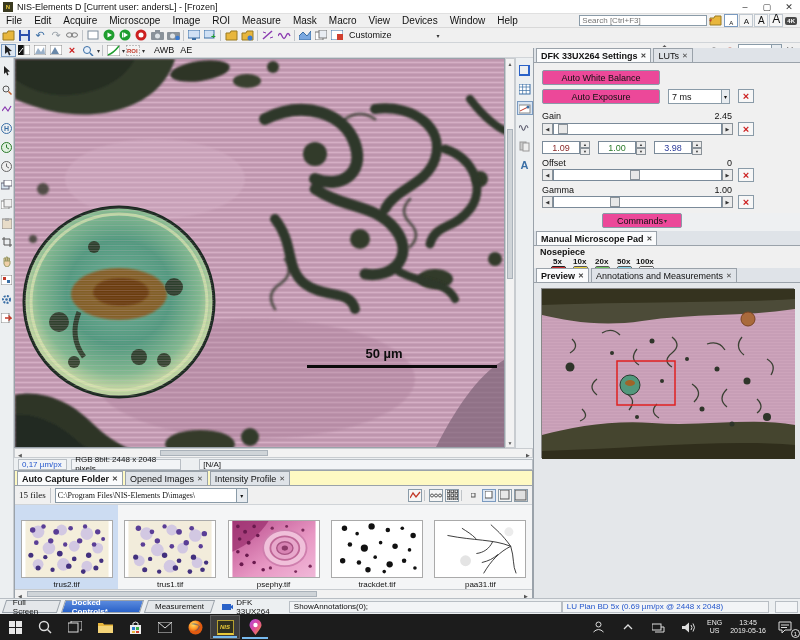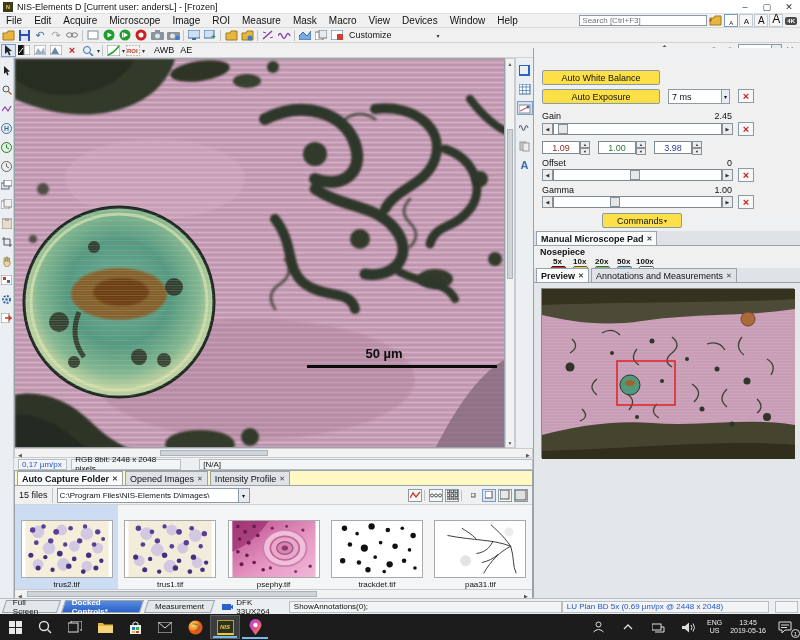--- a/index.html
+++ b/index.html
@@ -47,21 +47,21 @@
   .vthumb { position:absolute; left:1px; top:18%; width:6px; height:150px; background:#cfd4d8; border:1px solid #aab2ba; }
   .sarr { position:absolute; left:0; width:8px; height:9px; font-size:5px; display:flex; align-items:center; justify-content:center; color:#555; }
 
   
   .rpanel { left:533px; top:48px; width:267px; height:550px; background:#eef0f2; border-left:1px solid #9aa2aa; }
   .ptabs { position:absolute; left:0; width:267px; height:15px; background:#dfe3e8; display:flex; align-items:flex-end; border-bottom:1px solid #9aa2aa; }
   .ptab { height:14px; display:flex; align-items:center; padding:0 4px; font-size:9px; border:1px solid #9aa2aa; border-bottom:none; background:#dfe3e8; margin-left:2px; }
   .ptab.active { background:#fafbfc; font-weight:bold; }
   .tclose { font-size:7px; margin-left:3px; color:#444; }
   .pbody { position:absolute; left:0; width:267px; background:#f0f0f0; }
-  .btn3d { background:#fde047; border:1px solid #8a9ba8; border-radius:2px; font-size:9px; display:flex; align-items:center; justify-content:center; }
+  .btn3d { background:#ec4899; border:1px solid #8a9ba8; border-radius:2px; font-size:9px; display:flex; align-items:center; justify-content:center; }
   .redx { width:16px; height:14px; background:#f7f7f7; border:1px solid #8a9ba8; color:#cc2020; font-weight:bold; font-size:11px; display:flex; align-items:center; justify-content:center; line-height:1; }
   .slider { position:absolute; height:12px; }
   .str { position:absolute; left:11px; top:0; height:12px; background:#fff; border:1px solid #7a8a99; }
   .sth { position:absolute; top:1px; width:10px; height:10px; background:#e8e8e8; border:1px solid #8a9299; }
   .sarrbox { position:absolute; top:0; width:11px; height:12px; background:#ececec; border:1px solid #8a9299; font-size:5px; display:flex; align-items:center; justify-content:center; color:#333; }
   .numbox { position:absolute; height:13px; width:38px; background:#fff; border:1px solid #7a8a99; font-size:9px; display:flex; align-items:center; justify-content:center; }
   .spin { position:absolute; width:10px; height:13px; display:flex; flex-direction:column; }
   .spin span { flex:1; background:#ececec; border:1px solid #8a9299; font-size:4px; display:flex; align-items:center; justify-content:center; color:#333; }
   .plabel { position:absolute; font-size:9px; }
   .pval { position:absolute; font-size:9px; text-align:right; }
@@ -77,21 +77,21 @@
 
   
   .hscroll { background:#f2f2f2; border:1px solid #c8ccd0; }
   .hthumb { position:absolute; top:1px; height:6px; background:#cfd4d8; border:1px solid #aab2ba; }
   .infobar { left:14px; top:458px; width:519px; height:12px; background:#eceff1; display:flex; align-items:center; font-size:8px; }
   .iseg { height:11px; border:1px solid #b8bec4; background:#f2f4f6; display:flex; align-items:center; padding:0 3px; margin-left:4px; }
 
   
   .bpanel { left:14px; top:470px; width:519px; height:128px; background:#eef0f2; border:1px solid #9aa2aa; }
   .btabs { position:absolute; left:0; top:0; width:100%; height:15px; background:#fef9c3; display:flex; align-items:flex-end; border-bottom:1px solid #9aa2aa; }
-  .btool { position:absolute; left:0; top:15px; width:100%; height:19px; display:flex; align-items:center; background:#f0f0f0; border-bottom:1px solid #d0d4d8; }
+  .btool { position:absolute; left:0; top:15px; width:100%; height:19px; display:flex; align-items:center; background:#f0f0f0; border-bottom:1px solid #d0d4d8;font-family:Liberation Serif, serif; }
   .filecount { font-size:9px; padding:0 4px; border-right:1px solid #c0c4c8; height:15px; display:flex; align-items:center; }
   .pathbox { width:182px; height:15px; background:#fff; border:1px solid #8a9ba8; font-size:8px; display:flex; align-items:center; padding:0 2px; margin-left:4px; overflow:hidden; white-space:nowrap; }
   .pathdd { width:11px; height:15px; border:1px solid #8a9ba8; border-left:none; background:#e8ecf0; font-size:6px; display:flex; align-items:center; justify-content:center; }
   .bticons { margin-left:auto; display:flex; align-items:center; margin-right:4px; }
   .bico { width:14px; height:13px; border:1px solid transparent; display:flex; align-items:center; justify-content:center; margin-left:2px; }
   .bico.framed { border:1px solid #8a9ba8; background:#f6f6f6; }
   .bico.pressed { background:#dce6f2; border:1px solid #7a9ac0; }
   .thumbs { position:absolute; left:0; top:34px; width:100%; height:84px; background:#f4f5f6; display:flex; }
   .thumb { width:105px; height:84px; display:flex; flex-direction:column; align-items:center; padding-top:15px;justify-content:flex-end; }
   .thumb.sel { background:#ccdcf2; }
@@ -553,20 +553,30 @@
     <span class="rsi">
         <svg width="12" height="11">
           <rect x="1" y="1" width="6" height="8" fill="#ccc" stroke="#999"></rect>
           <rect x="4" y="2" width="6" height="8" fill="#eee" stroke="#999"></rect>
         </svg>
       </span>
     <span class="rsi" style="color:#3a6ea5;font-weight:bold;font-size:11px">A</span>
   </div>
 
   <div class="abs rpanel">
+    <div class="ptabs" style="top:0">
+      <span class="ptab active">
+          <span>DFK 33UX264 Settings</span>
+          <span class="tclose">✕</span>
+        </span>
+      <span class="ptab">
+          <span>LUTs</span>
+          <span class="tclose">✕</span>
+        </span>
+    </div>
     <div class="pbody" style="top:15px;height:150px">
       <div class="btn3d abs" style="left:8px;top:7px;width:118px;height:15px">Auto White Balance</div>
       <div class="btn3d abs" style="left:8px;top:26px;width:118px;height:15px">Auto Exposure</div>
       <div class="abs" style="left:134px;top:26px;width:62px;height:15px;background:#fff;border:1px solid #8a9ba8;font-size:9px;display:flex;align-items:center;padding-left:3px">
           <span>7 ms</span>
           <span style="margin-left:auto;font-size:6px;background:#e8ecf0;border-left:1px solid #8a9ba8;height:100%;display:flex;align-items:center;padding:0 2px">▾</span>
         </div>
       <div class="redx abs" style="left:204px;top:26px">×</div>
 
       <span class="plabel" style="left:8px;top:48px">Gain</span>

